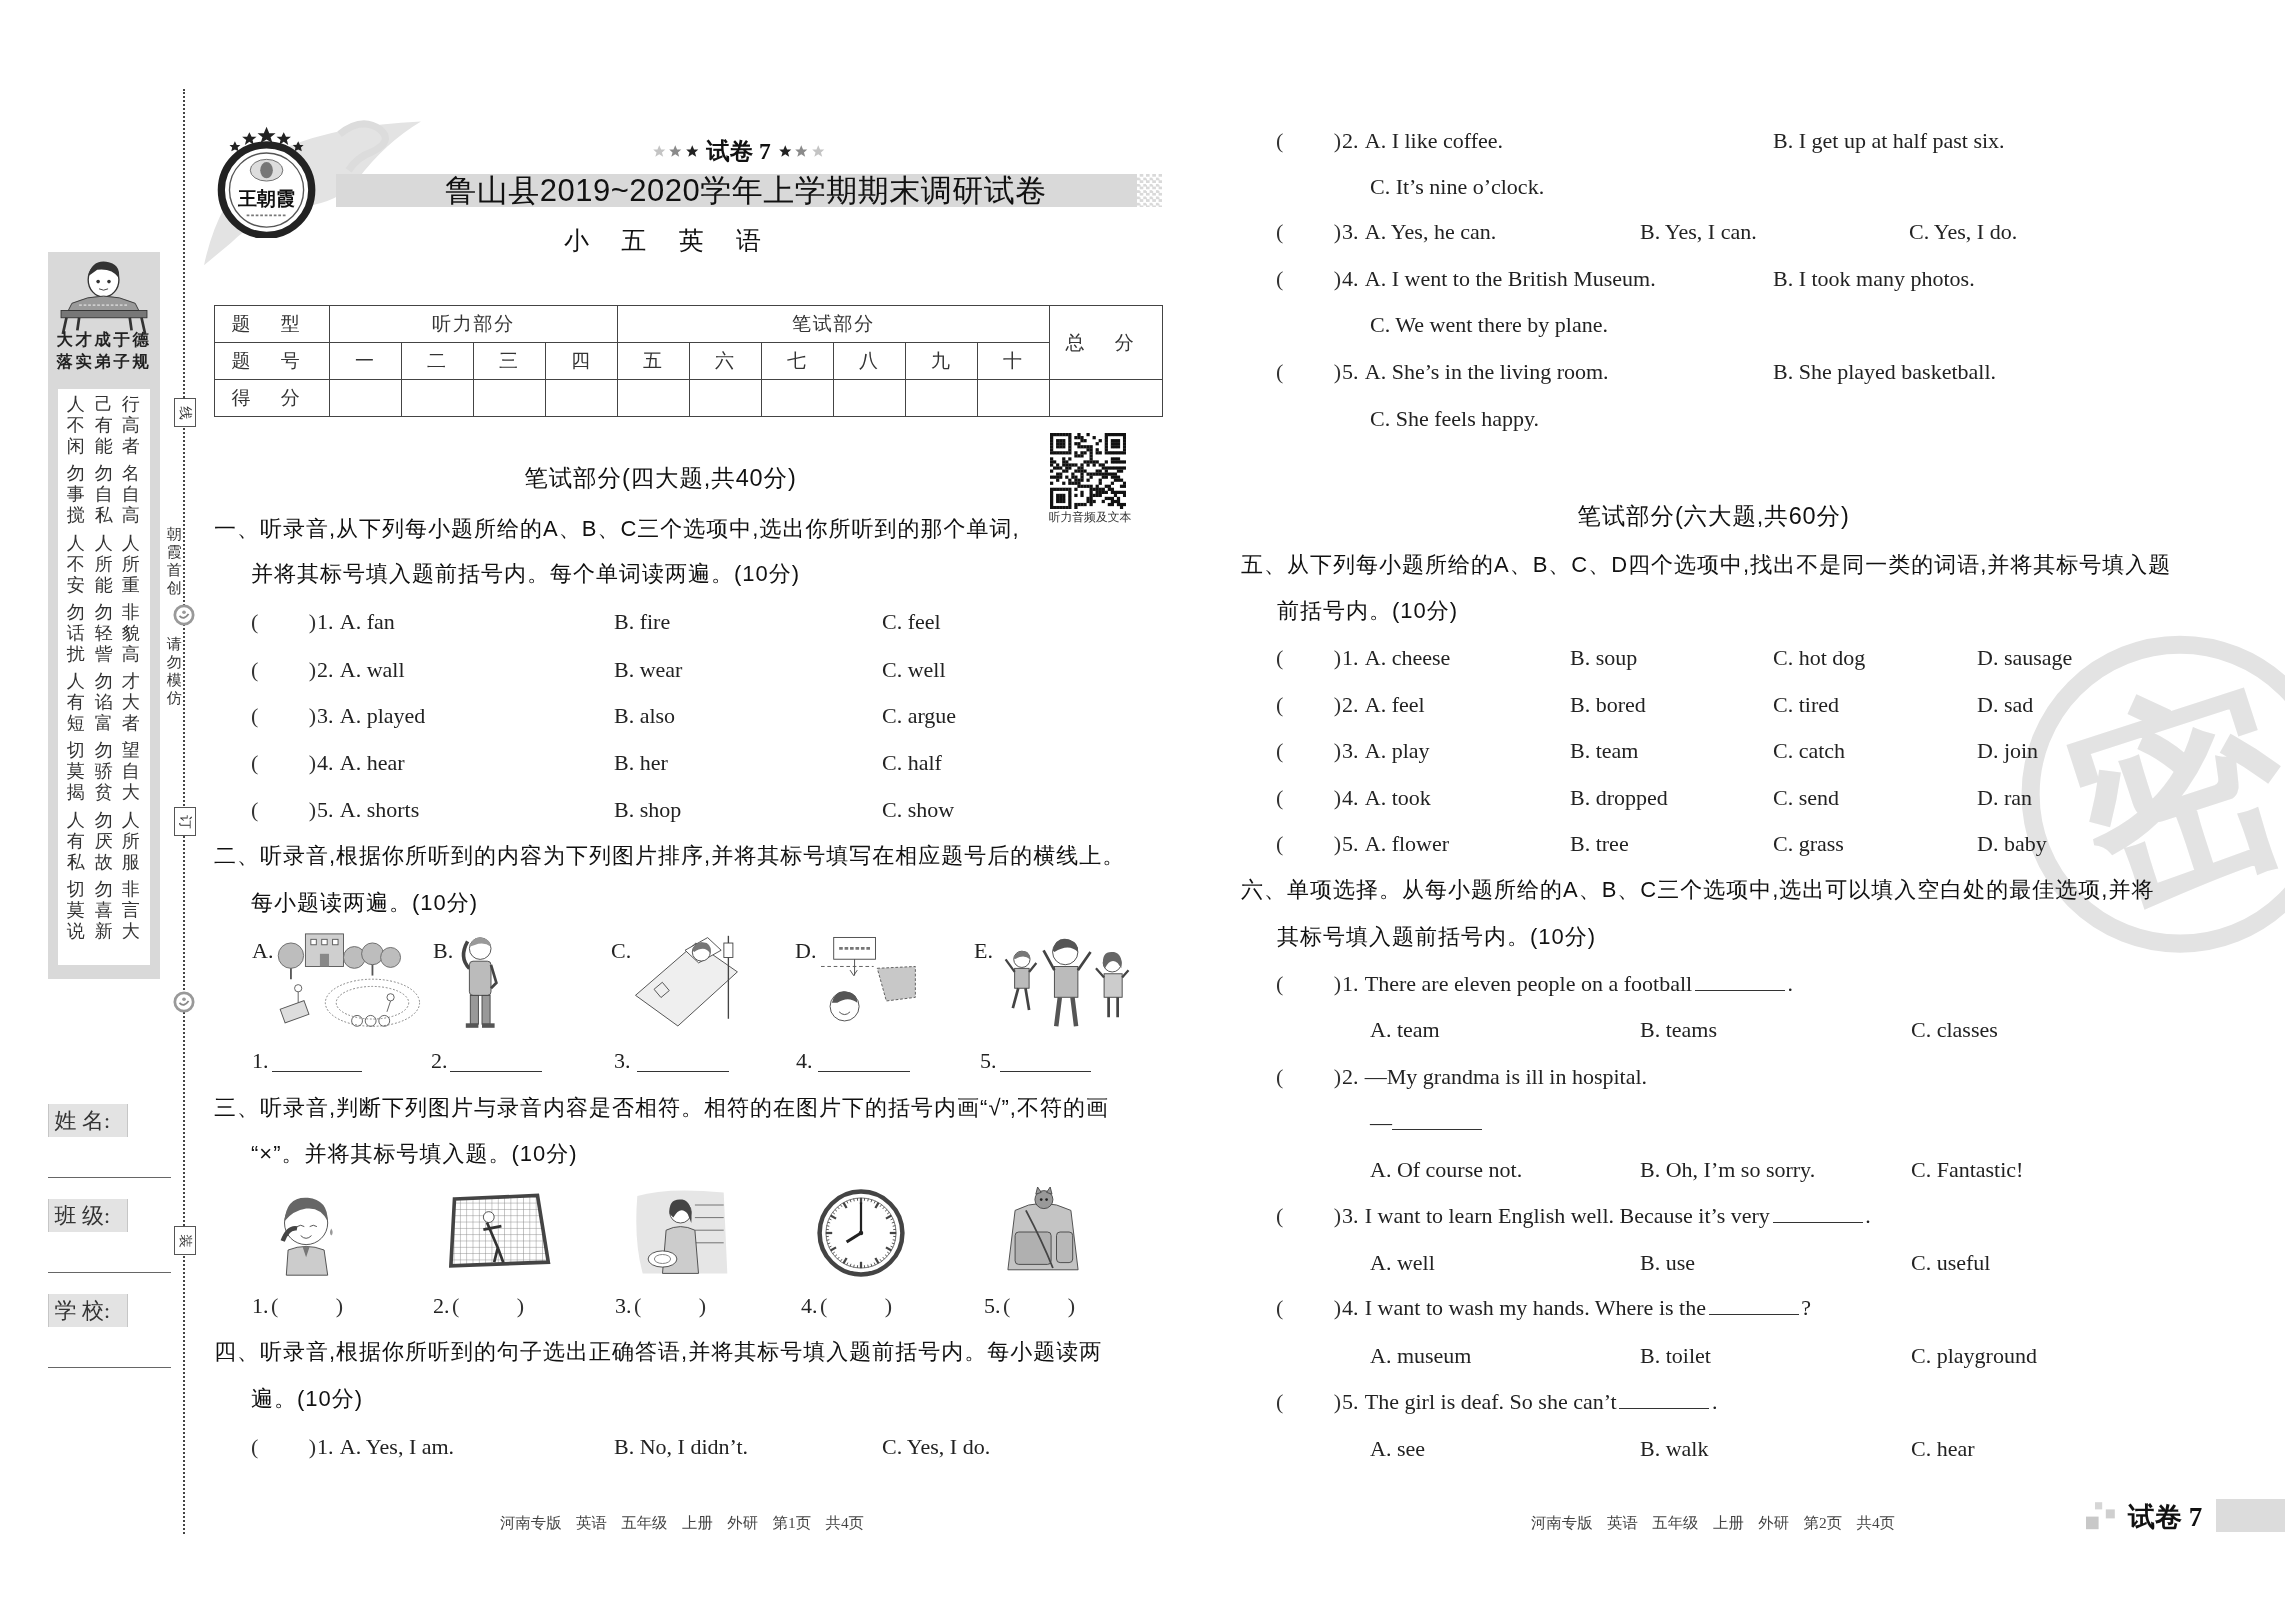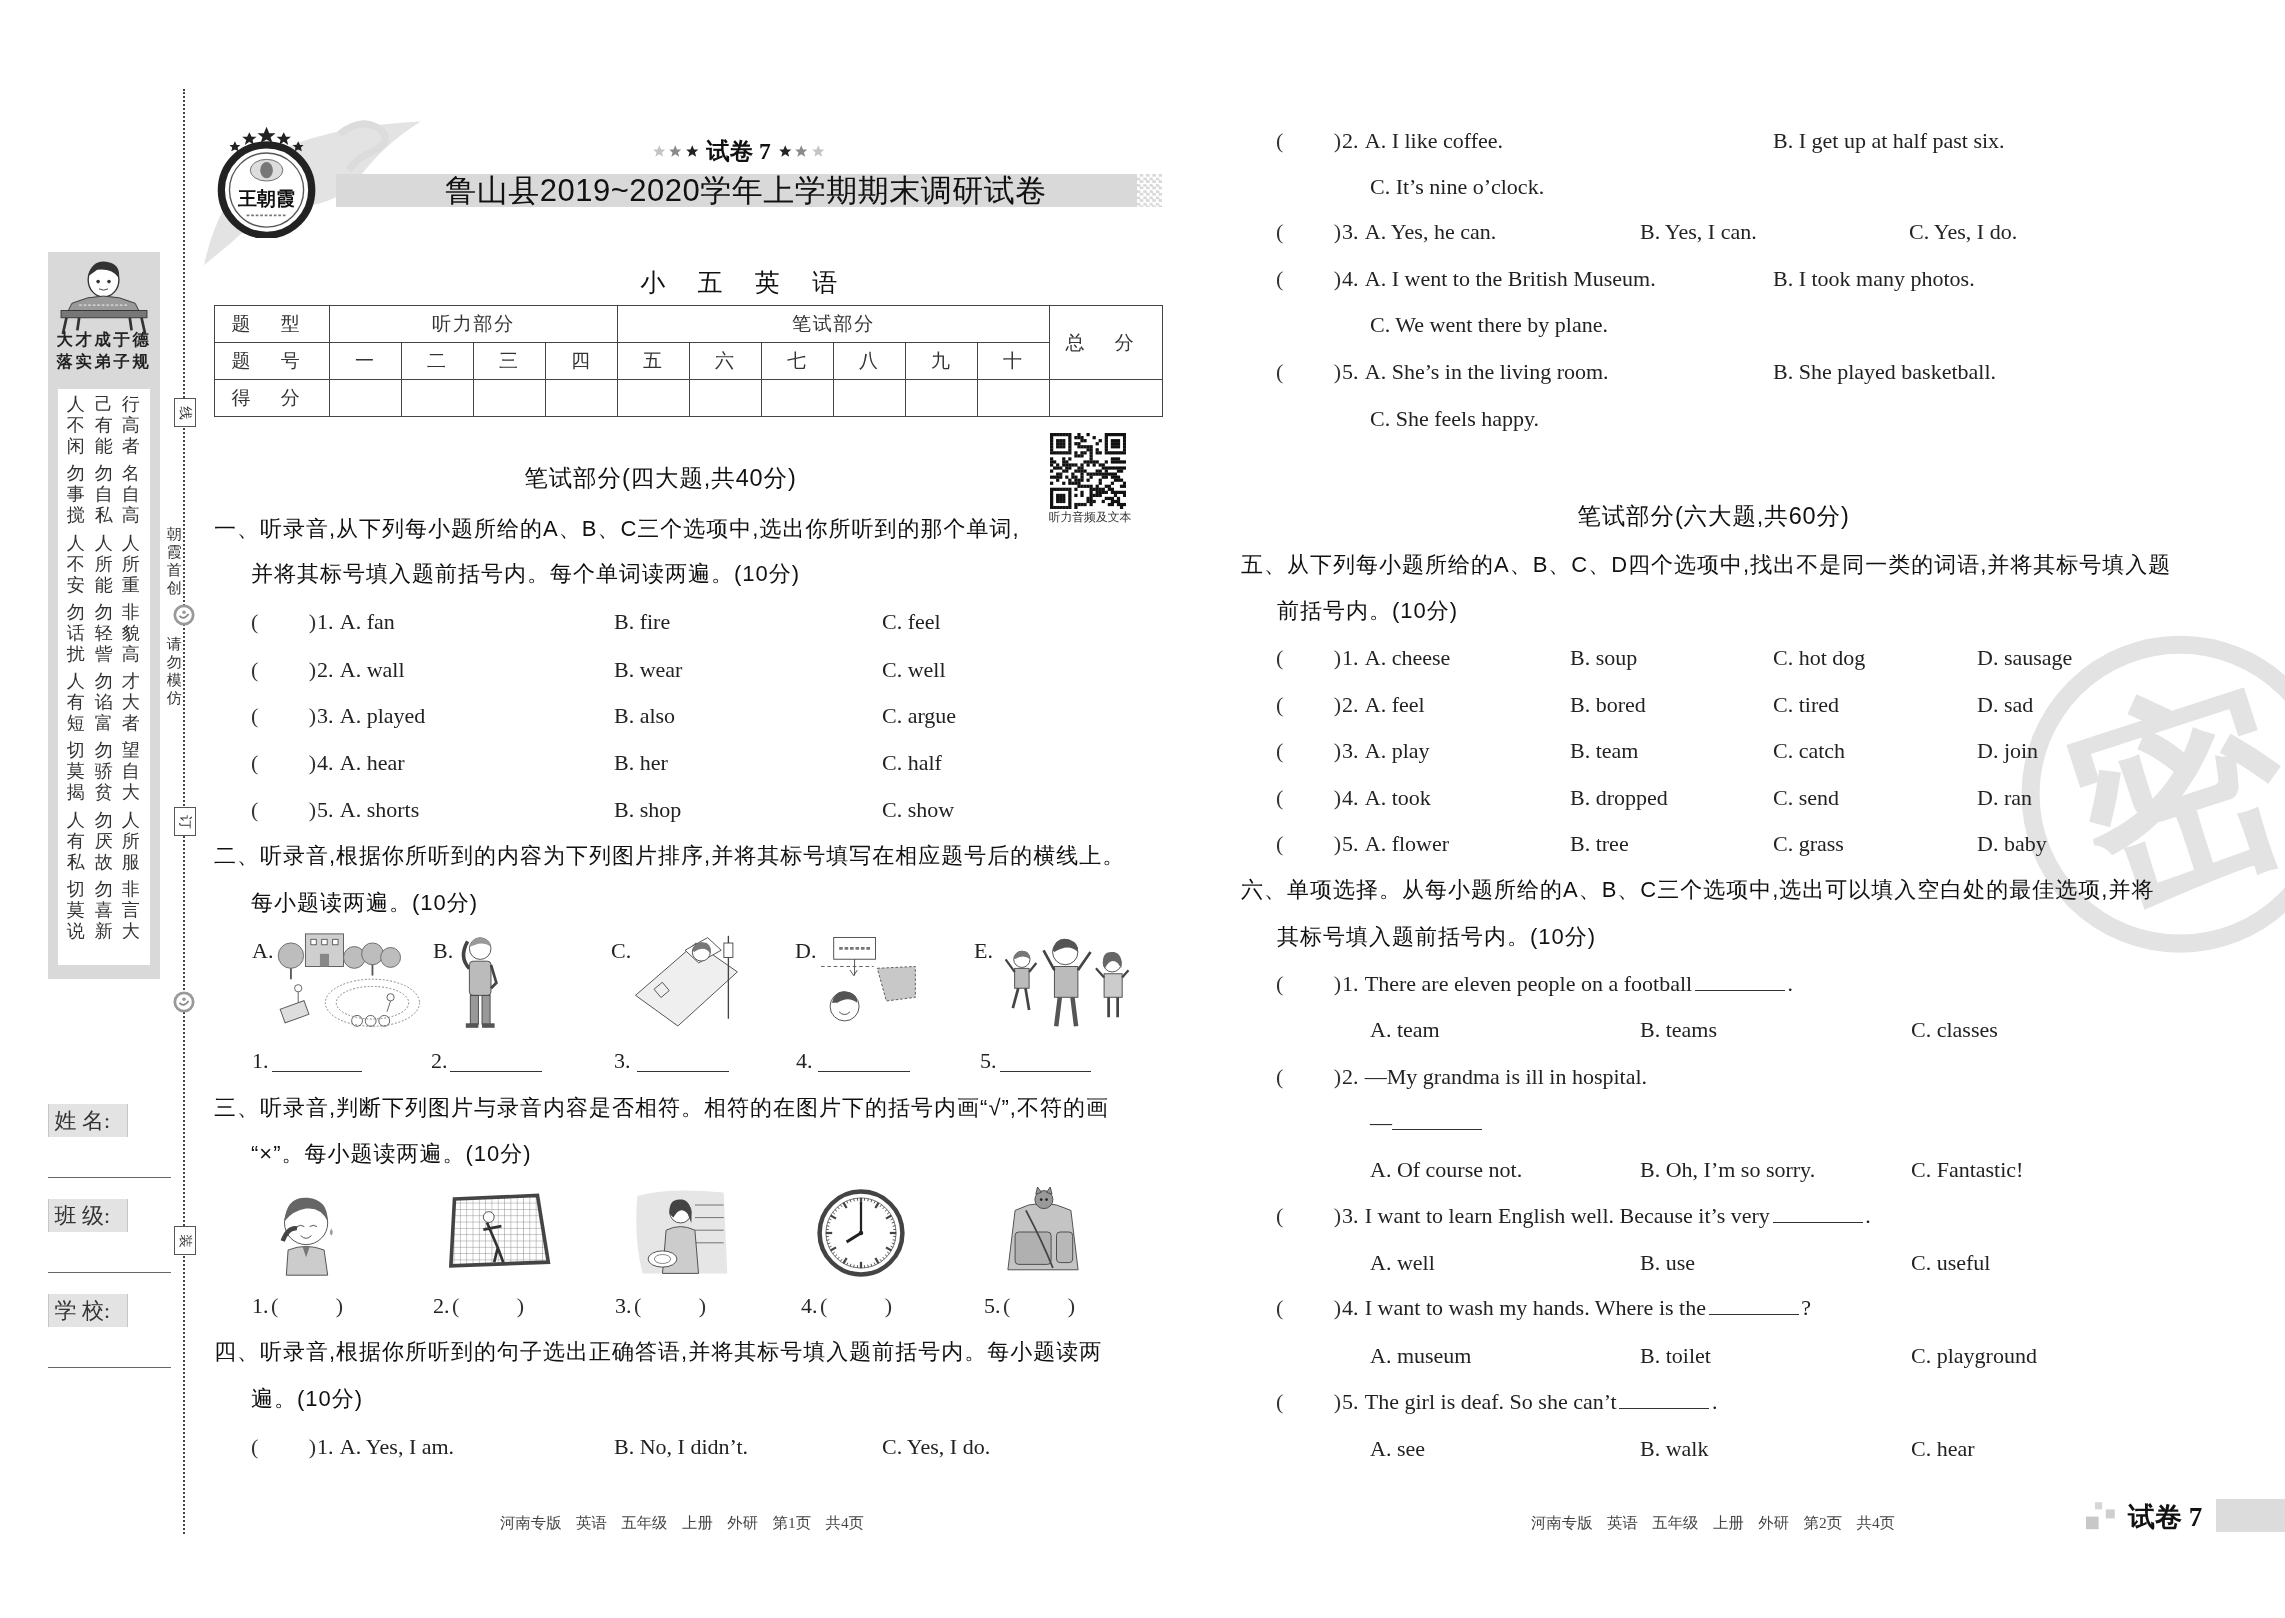--- a/index.html
+++ b/index.html
@@ -24,21 +24,21 @@
   .dz-grp{width:20px;margin:0 auto 6.3px auto;font-family:"Liberation Serif","DejaVu Serif",serif;font-size:18px;line-height:21px;text-align:center;word-break:break-all;color:#333;}
   .cutmark{position:absolute;left:174px;width:20px;height:27px;border:0.9px solid #555;background:#fff;display:flex;align-items:center;justify-content:center;}
   .cutmark span{display:block;transform:rotate(90deg);font-family:"Liberation Serif",serif;font-size:13.6px;color:#333;}
   .vnote{position:absolute;left:166px;width:16.3px;font-family:"Liberation Serif","DejaVu Serif",serif;font-size:15px;line-height:18px;word-break:break-all;color:#333;text-align:center;}
   .field-label{position:absolute;left:48px;width:80px;height:33px;background:#e3e3e3;border-left:1.8px solid #c6c6c6;border-right:1.8px solid #c6c6c6;box-sizing:border-box;font-family:"Liberation Serif","DejaVu Serif",serif;font-size:22px;line-height:33px;padding-left:5.4px;color:#333;white-space:nowrap;}
   .field-line{position:absolute;left:48px;width:123px;border-top:1.8px solid #666;}
   
   .banner{position:absolute;left:336px;top:174px;width:801px;height:33px;background:#d9d9d9;}
   .checker{position:absolute;left:1137px;top:174px;width:25px;height:33px;background:repeating-conic-gradient(#cfcfcf 0 25%,#fff 0 50%) 0 0/6.3px 6.3px;opacity:.8;}
   .title{position:absolute;left:384px;top:174px;width:724px;text-align:center;font-family:Liberation Sans, sans-serif;font-size:31px;line-height:33px;color:#111;letter-spacing:0.5px;white-space:nowrap;}
-  .subtitle{position:absolute;left:564px;top:226px;width:362px;text-align:center;font-family:"Liberation Sans","DejaVu Sans",sans-serif;font-size:25px;line-height:29px;letter-spacing:12.7px;color:#111;margin-top:42px;}
+  .subtitle{position:absolute;left:564px;top:226px;width:362px;text-align:left;font-family:"Liberation Sans","DejaVu Sans",sans-serif;font-size:25px;line-height:29px;letter-spacing:12.7px;color:#111;}
   .paperno{position:absolute;left:646px;top:139px;width:185px;height:25px;display:flex;align-items:center;justify-content:center;gap:1.8px;}
   .paperno .lbl{font-family:"Liberation Serif","DejaVu Serif",serif;font-weight:bold;font-size:23.5px;line-height:25px;margin:0 5.4px;color:#111;}
   
   .score{position:absolute;left:214px;top:305px;width:946px;height:103px;border-collapse:collapse;border:1.8px solid #333;table-layout:fixed;}
   .score th,.score td{border:0.9px solid #444;font-weight:normal;font-family:"Liberation Serif","DejaVu Serif",serif;font-size:19px;color:#333;text-align:center;height:36px;padding:0;letter-spacing:1.8px;}
   .score td.lab{letter-spacing:12.7px;}
   
   .footer{position:absolute;top:1512px;width:470px;display:flex;justify-content:center;gap:14.5px;font-family:"Liberation Serif","DejaVu Serif",serif;font-size:15.4px;line-height:22px;color:#444;white-space:nowrap;}
   .tab{position:absolute;left:2128px;top:1502px;font-family:"Liberation Serif","DejaVu Serif",serif;font-weight:bold;font-size:27px;line-height:31px;color:#111;white-space:nowrap;}
   .tabbar{position:absolute;left:2216px;top:1499px;width:70px;height:33px;background:#dcdcdc;}
@@ -650,21 +650,21 @@
   <span class="t" style="left:450px;top:24.4px;width:92px;border-bottom:1.4px solid #333"></span>
   <span class="t opt" style="left:614px">3.</span>
   <span class="t" style="left:637px;top:24.4px;width:92px;border-bottom:1.4px solid #333"></span>
   <span class="t opt" style="left:796px">4.</span>
   <span class="t" style="left:818px;top:24.4px;width:92px;border-bottom:1.4px solid #333"></span>
   <span class="t opt" style="left:980px">5.</span>
   <span class="t" style="left:1000px;top:24.4px;width:91px;border-bottom:1.4px solid #333"></span>
 </div>
 
 <div class="ins" style="left:214px;top:1094px">三、听录音,判断下列图片与录音内容是否相符。相符的在图片下的括号内画“√”,不符的画</div>
-<div class="ins" style="left:251px;top:1140px">“×”。每小题读两遍。(10分)</div>
+<div class="ins" style="left:251px;top:1140px">“×”。并将其标号填入题。(10分)</div>
 
 <svg class="a" style="left:268px;top:1187px" width="78" height="90" viewBox="0 0 86 100">
   <circle cx="42" cy="40" r="24" fill="#fff" stroke="#444"></circle>
   <path d="M18,38 Q20,10 44,12 Q66,14 66,38 Q58,22 42,24 Q28,26 18,38Z" fill="#666"></path>
   <path d="M32,44 q4,-3 8,0 M46,44 q4,-3 8,0" stroke="#444" fill="none"></path>
   <path d="M36,54 Q42,60 48,54" stroke="#444" fill="none"></path>
   <path d="M16,60 Q22,44 32,46" stroke="#444" stroke-width="5" fill="none"></path>
   <path d="M70,46 q3,5 0,8 q-3,-3 0,-8" fill="#999"></path>
   <path d="M20,98 L22,70 Q42,62 62,70 L66,98Z" fill="#ccc" stroke="#444"></path>
   <polygon points="38,66 46,66 42,78" fill="#777"></polygon>

